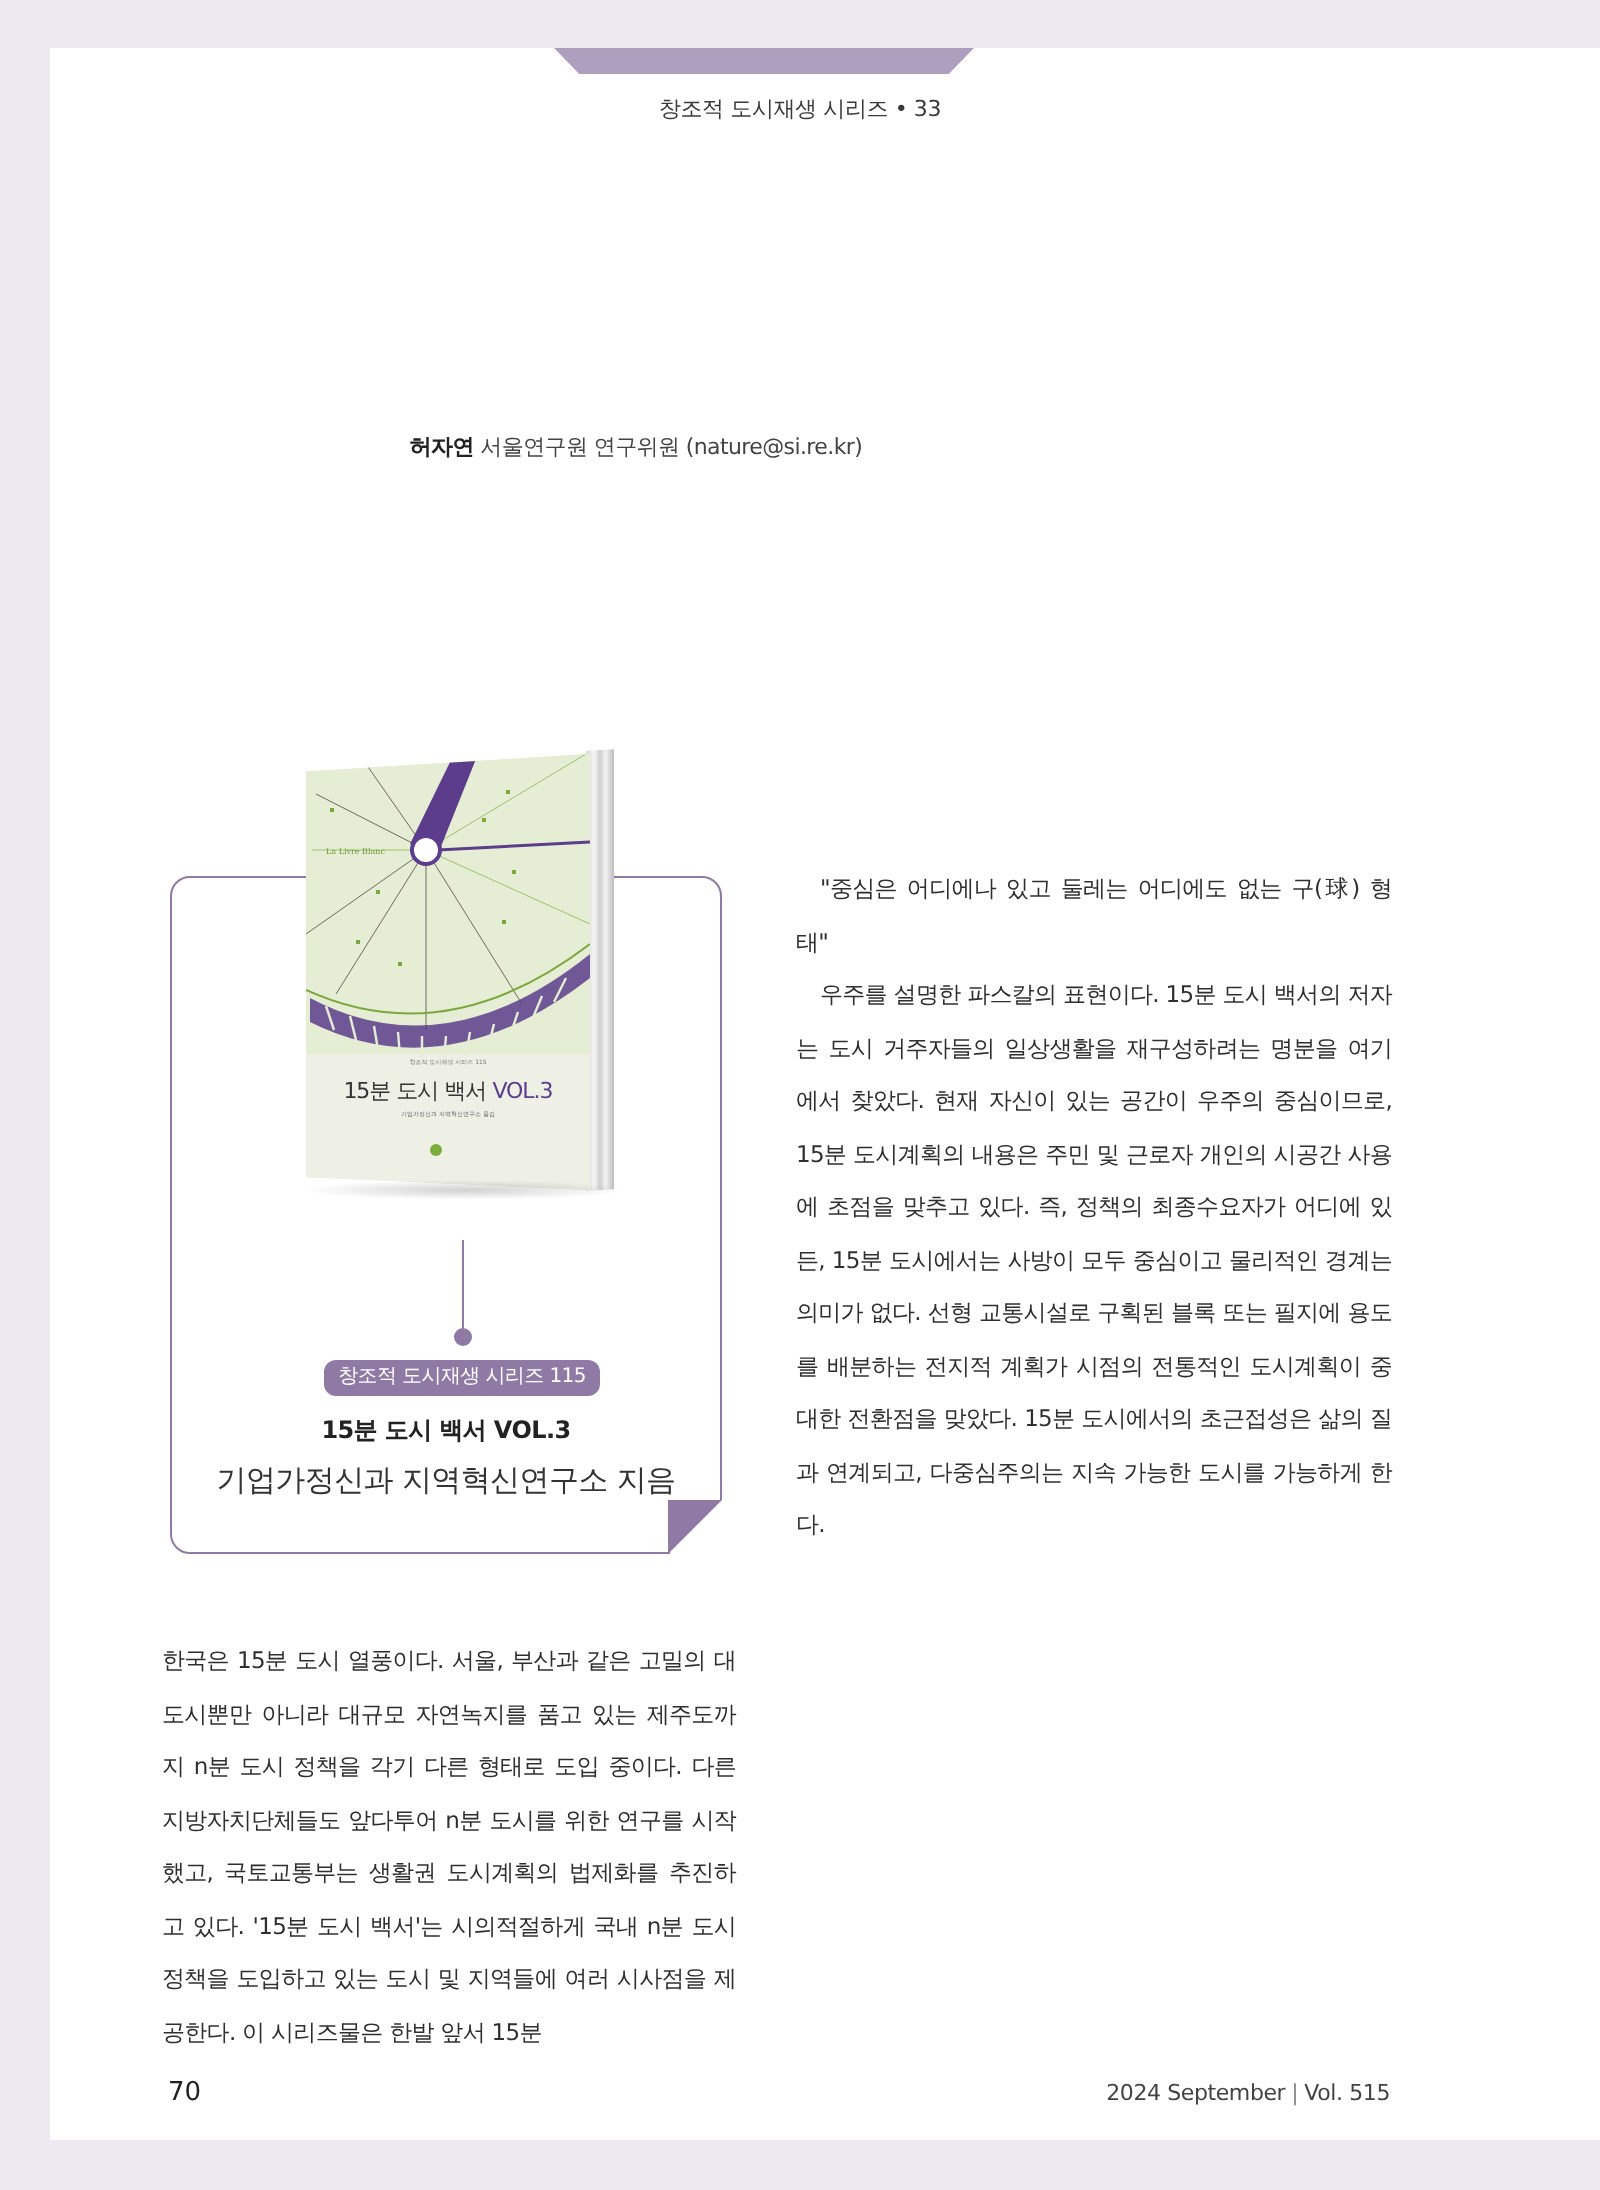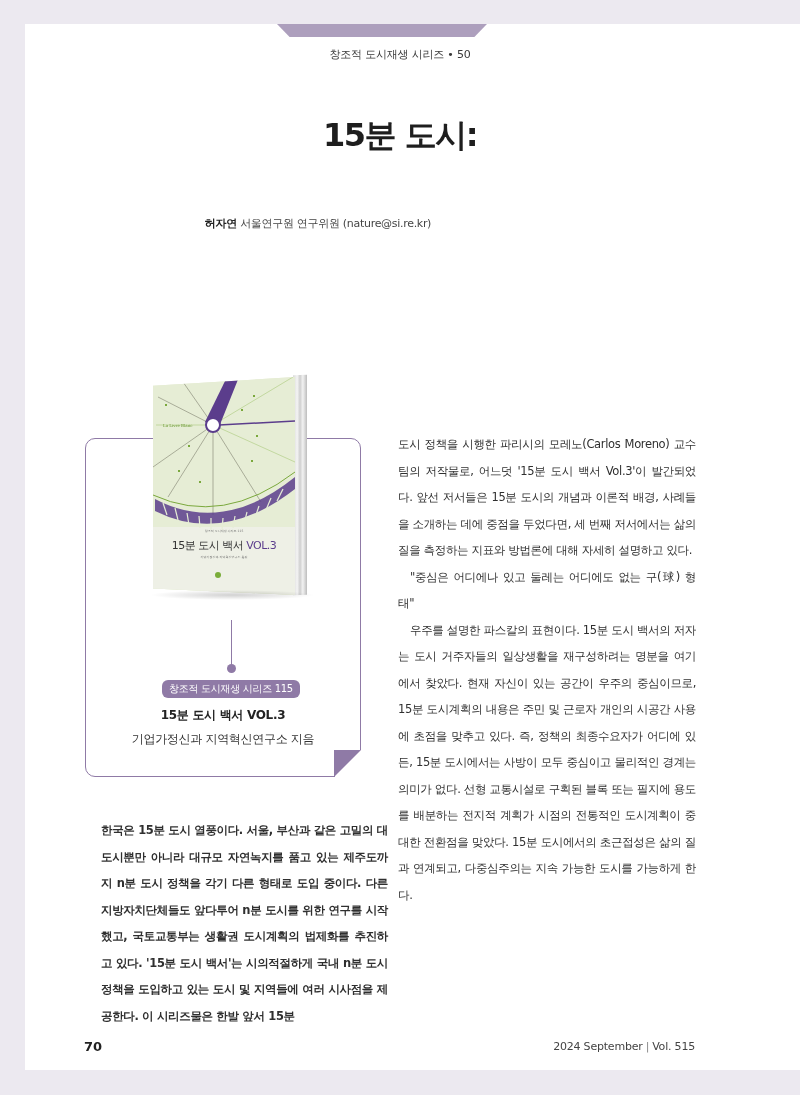--- a/index.html
+++ b/index.html
@@ -15,56 +15,55 @@
 
   .book-box { position: absolute; left: 85px; top: 438px; width: 276px; height: 339px; border: 1px solid #8f7aa6; border-radius: 10px; background: #fff; }
   .book-box .corner { position: absolute; right: -1px; bottom: -1px; width: 27px; height: 27px; background: #fff; }
   .book-box .corner::before { content: ""; position: absolute; left: 0; top: 0; width: 27px; height: 27px; background: #8f7aa6;
                               clip-path: polygon(0 0, 100% 0, 0 100%); }
   .book-box .corner::after { content: ""; position: absolute; left: 0; top: 0; width: 1px; height: 27px; background: #8f7aa6; }
   .connector { position: absolute; left: 231px; top: 620px; width: 1px; height: 46px; background: #8f7aa6; }
   .dot { position: absolute; left: 227px; top: 664px; width: 9px; height: 9px; border-radius: 50%; background: #8f7aa6; }
   .pill { position: absolute; left: 162px; top: 680px; width: 138px; height: 18px; border-radius: 6px; background: #8f7aa6; color: #fff; font-size: 10px; text-align: center; line-height: 18px; letter-spacing: -0.3px; }
   .book-title { position: absolute; left: 85px; width: 276px; top: 707px; text-align: center; font-size: 12px; font-weight: 700; color: #222; letter-spacing: -0.3px; }
-  .book-author { position: absolute; left: 85px; width: 276px; top: 731px; text-align: center; font-size: 12px; color: #333; letter-spacing: -0.3px; }
+  .book-author { position: absolute; left: 85px; width: 276px; top: 731px; text-align: center; font-size: 15px; color: #333; letter-spacing: -0.3px; }
 
   
   .book { position: absolute; left: 153px; top: 377px; width: 150px; height: 218px; }
   .book .spine { position: absolute; left: 140px; top: -2px; width: 14px; height: 220px;
                  background: linear-gradient(90deg, #d9d9d9, #f4f4f4 30%, #cfcfcf 50%, #f2f2f2 70%, #bdbdbd); transform: skewY(-3deg); }
   .book .cover { position: absolute; left: 0; top: 0; width: 142px; height: 218px; background: #e5ecd3;
                  clip-path: polygon(0 4%, 100% 0, 100% 100%, 0 97%); overflow: hidden; }
   .book .cover svg { position: absolute; left: 0; top: 0; }
   .cover-small { position: absolute; left: 0; width: 142px; top: 152px; text-align: center; font-size: 3px; color: #777; }
   .cover-title { position: absolute; left: 0; width: 142px; top: 161px; text-align: center; font-size: 11px; color: #333; letter-spacing: -0.5px; }
   .cover-title .v { color: #5b3d8c; }
   .cover-sub { position: absolute; left: 0; width: 142px; top: 178px; text-align: center; font-size: 3px; color: #666; }
   .cover-logo { position: absolute; left: 62px; top: 195px; width: 6px; height: 6px; border-radius: 50%; background: #7aad3a; }
   .book-shadow { position: absolute; left: 150px; top: 590px; width: 165px; height: 10px; background: radial-gradient(ellipse at center, rgba(0,0,0,0.18), rgba(0,0,0,0) 70%); }
 
   .col { position: absolute; font-size: 11.5px; line-height: 26.5px; color: #2f2f2f; text-align: justify; letter-spacing: -0.35px; }
   .col p { text-indent: 0; }
   .col p.indent { text-indent: 12px; }
-  .col-left { left: 101px; top: 817px; width: 287px; font-weight: bold; }
+  .col-left { left: 81px; top: 817px; width: 287px; }
   .col-right { left: 398px; top: 431px; width: 298px; }
 
-  .folio { position: absolute; left: 84px; top: 1039px; font-size: 13px; font-weight: 700; color: #222; }
+  .folio { position: absolute; left: 84px; top: 1039px; font-size: 13px; font-weight: 400; color: #222; }
   .issue { position: absolute; right: 105px; top: 1040px; font-size: 11px; color: #444; letter-spacing: -0.2px; }
   .issue .sep { color: #888; padding: 0 3px; }
 </style>
 </head>
 <body>
 
 <div class="page"></div>
 <div class="tab"></div>
 
-<div class="series-line">창조적 도시재생 시리즈 • 50</div>
+<div class="series-line">창조적 도시재생 시리즈 • 33</div>
 
 <h1 class="title">
-  <div>15분 도시:</div>
 </h1>
 
 <div class="byline">
   <b>허자연</b>
   <span>서울연구원 연구위원 (nature@si.re.kr)</span>
 </div>
 
 <div class="book-box">
   <div class="corner"></div>
 </div>
@@ -133,21 +132,20 @@
 <div class="dot"></div>
 <div class="pill">창조적 도시재생 시리즈 115</div>
 <div class="book-title">15분 도시 백서 VOL.3</div>
 <div class="book-author">기업가정신과 지역혁신연구소 지음</div>
 
 <div class="col col-left">
   <p>한국은 15분 도시 열풍이다. 서울, 부산과 같은 고밀의 대도시뿐만 아니라 대규모 자연녹지를 품고 있는 제주도까지 n분 도시 정책을 각기 다른 형태로 도입 중이다. 다른 지방자치단체들도 앞다투어 n분 도시를 위한 연구를 시작했고, 국토교통부는 생활권 도시계획의 법제화를 추진하고 있다. '15분 도시 백서'는 시의적절하게 국내 n분 도시 정책을 도입하고 있는 도시 및 지역들에 여러 시사점을 제공한다. 이 시리즈물은 한발 앞서 15분</p>
 </div>
 
 <div class="col col-right">
-  <p>도시 정책을 시행한 파리시의 모레노(Carlos Moreno) 교수팀의 저작물로, 어느덧 '15분 도시 백서 Vol.3'이 발간되었다. 앞선 저서들은 15분 도시의 개념과 이론적 배경, 사례들을 소개하는 데에 중점을 두었다면, 세 번째 저서에서는 삶의 질을 측정하는 지표와 방법론에 대해 자세히 설명하고 있다.</p>
   <p class="indent">"중심은 어디에나 있고 둘레는 어디에도 없는 구(球) 형태"</p>
   <p class="indent">우주를 설명한 파스칼의 표현이다. 15분 도시 백서의 저자는 도시 거주자들의 일상생활을 재구성하려는 명분을 여기에서 찾았다. 현재 자신이 있는 공간이 우주의 중심이므로, 15분 도시계획의 내용은 주민 및 근로자 개인의 시공간 사용에 초점을 맞추고 있다. 즉, 정책의 최종수요자가 어디에 있든, 15분 도시에서는 사방이 모두 중심이고 물리적인 경계는 의미가 없다. 선형 교통시설로 구획된 블록 또는 필지에 용도를 배분하는 전지적 계획가 시점의 전통적인 도시계획이 중대한 전환점을 맞았다. 15분 도시에서의 초근접성은 삶의 질과 연계되고, 다중심주의는 지속 가능한 도시를 가능하게 한다.</p>
 </div>
 
 <div class="folio">70</div>
 <div class="issue">
   <span>2024 September</span><span class="sep">|</span><span>Vol. 515</span>
 </div>
 
 </body></html>

